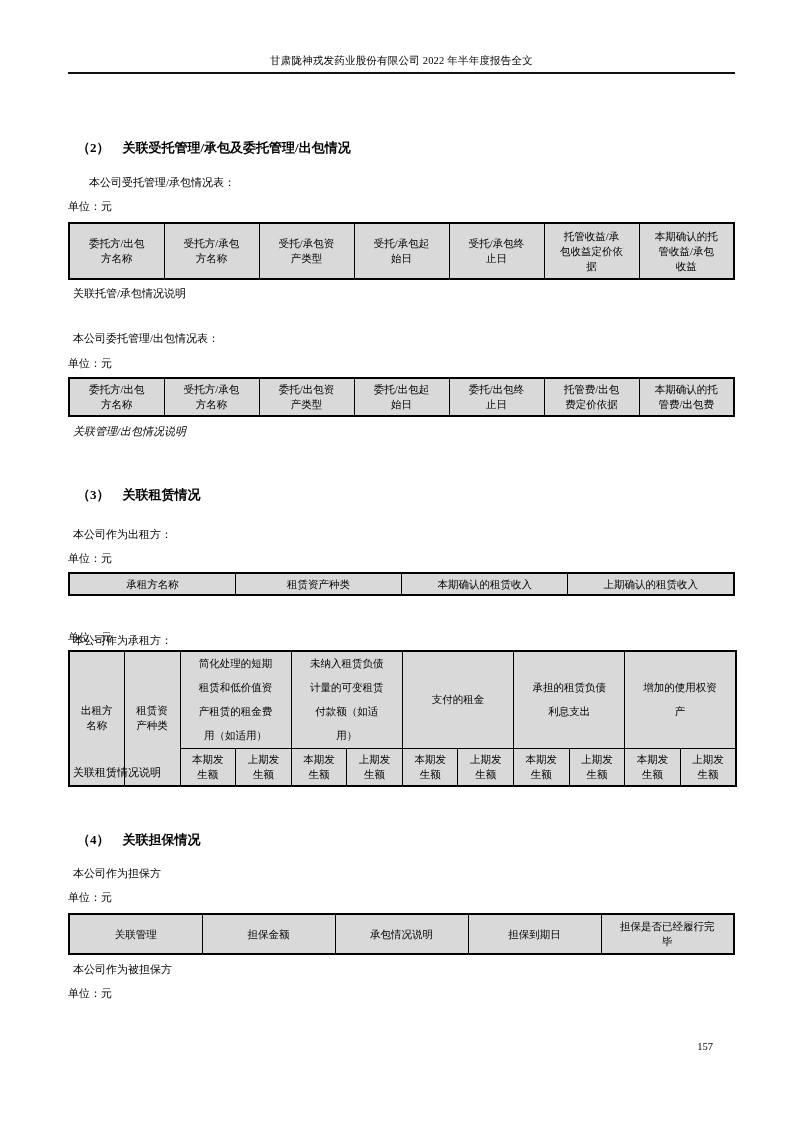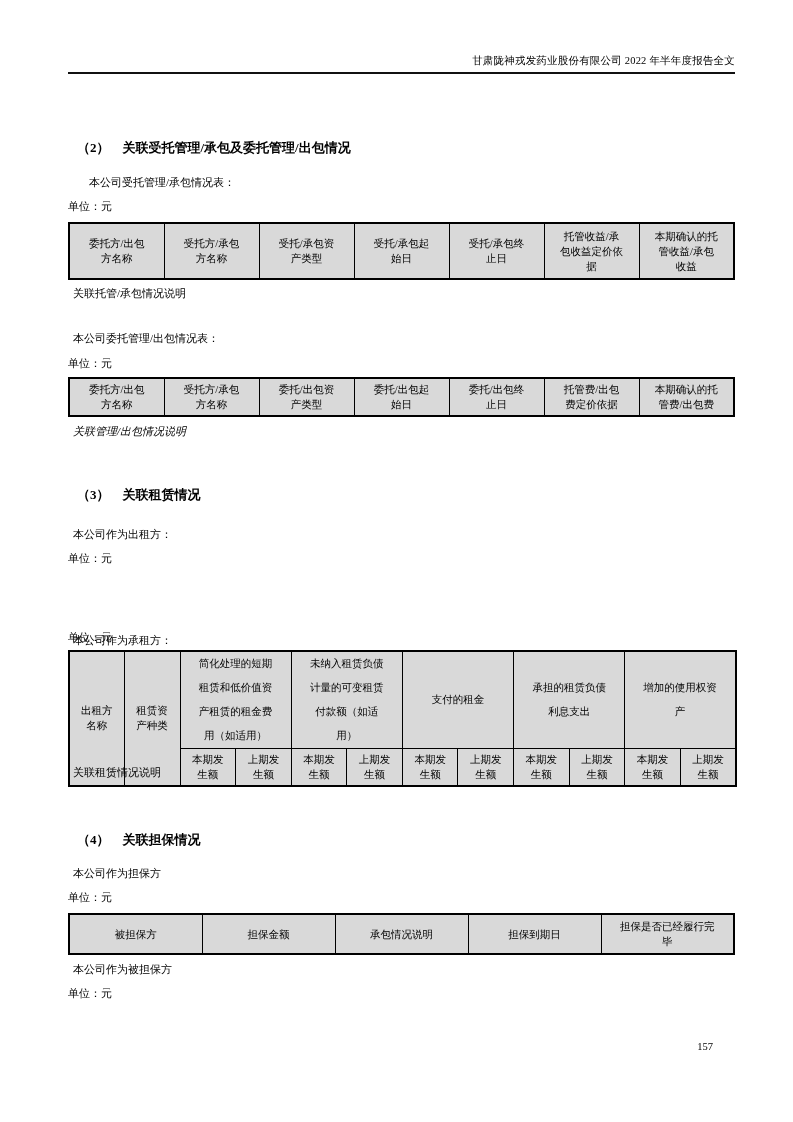--- a/index.html
+++ b/index.html
@@ -8,21 +8,21 @@
     width:793px;height:1122px;
     background:#ffffff;
     font-family:"Liberation Serif","DejaVu Serif",serif;
     color:#000;
     overflow:hidden;
     margin:0 auto;
   }
   .abs{position:absolute;}
   .hdr-title{
     left:68px;top:53px;width:667px;
-    text-align:right;font-size:10.5px;line-height:15px;
+    text-align:center;font-size:10.5px;line-height:15px;
     letter-spacing:0.2px;
   }
   .hdr-rule{
     left:68px;top:72px;width:667px;height:2px;background:#111;
   }
   .sec-heading{
     left:77px;font-size:13px;font-weight:bold;line-height:17px;
     white-space:nowrap;
   }
   .sec-heading .sec-title{margin-left:13px;}
@@ -120,20 +120,30 @@
 
   <div class="abs para" style="top:424px;font-style:italic;">关联管理/出包情况说明</div>
 
   <div class="abs sec-heading" style="top:486px;">
     <span>（3）</span><span class="sec-title">关联租赁情况</span>
   </div>
 
   <div class="abs para" style="top:527px;">本公司作为出租方：</div>
   <div class="abs unit" style="top:551px;">单位：元</div>
 
+  <table class="doc abs" style="left:68px;top:572px;width:667px;">
+    <tbody>
+        <tr style="height:22px;">
+      <th>承租方名称</th>
+      <th>租赁资产种类</th>
+      <th>本期确认的租赁收入</th>
+      <th>上期确认的租赁收入</th>
+    </tr>
+  </tbody>
+    </table>
 
   <div class="abs para" style="top:633px;">本公司作为承租方：</div>
   <div class="abs unit" style="top:630px;">单位：元</div>
 
   <table class="doc abs" style="left:68px;top:650px;width:667px;">
     <colgroup>
       <col style="width:55px;">
         <col style="width:56px;">
       <col style="width:55.6px;">
         <col style="width:55.6px;">
@@ -196,21 +206,21 @@
   <div class="abs sec-heading" style="top:831px;">
     <span>（4）</span><span class="sec-title">关联担保情况</span>
   </div>
 
   <div class="abs para" style="top:866px;">本公司作为担保方</div>
   <div class="abs unit" style="top:890px;">单位：元</div>
 
   <table class="doc abs" style="left:68px;top:913px;width:667px;">
     <tbody>
         <tr style="height:40px;">
-      <th>被担保方</th>
+      <th>关联管理</th>
       <th>担保金额</th>
       <th>承包情况说明</th>
       <th>担保到期日</th>
       <th>担保是否已经履行完
 毕</th>
     </tr>
   </tbody>
     </table>
 
   <div class="abs para" style="top:962px;">本公司作为被担保方</div>

